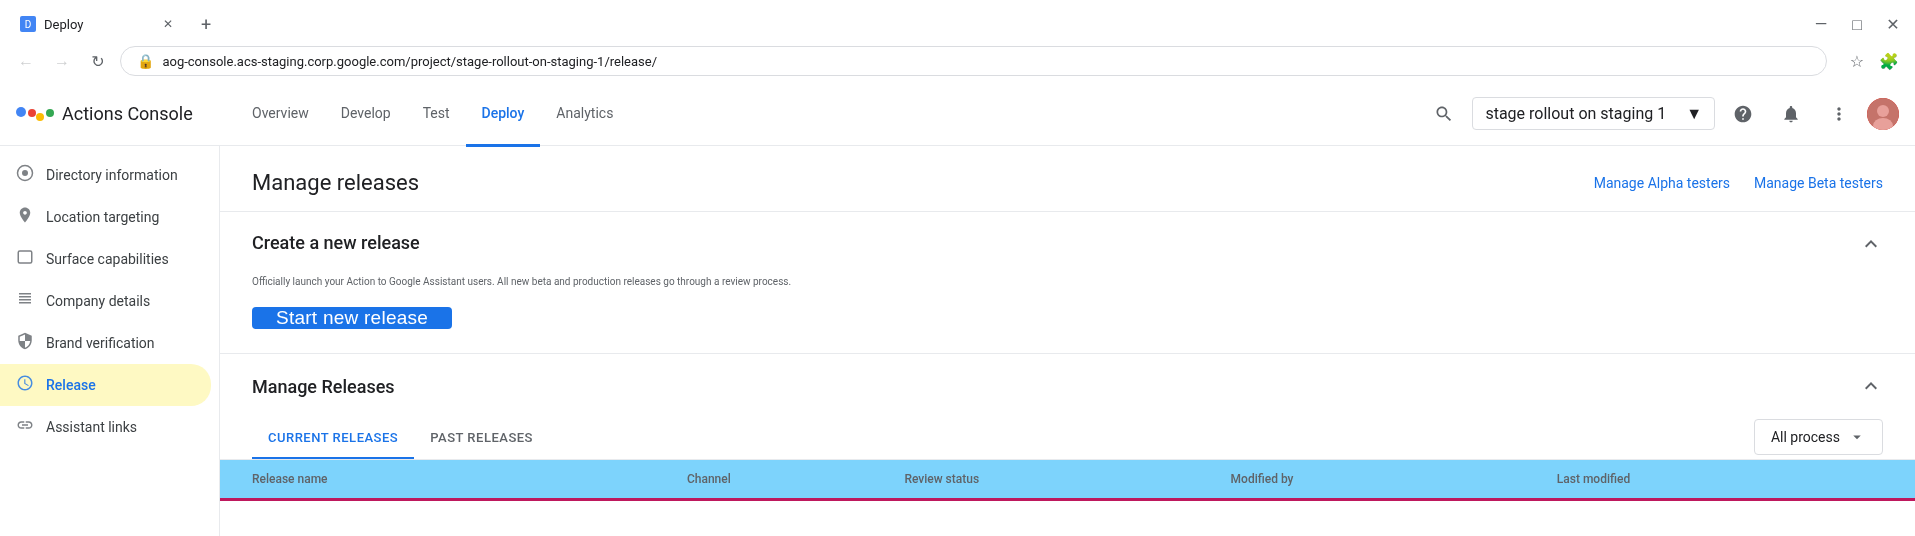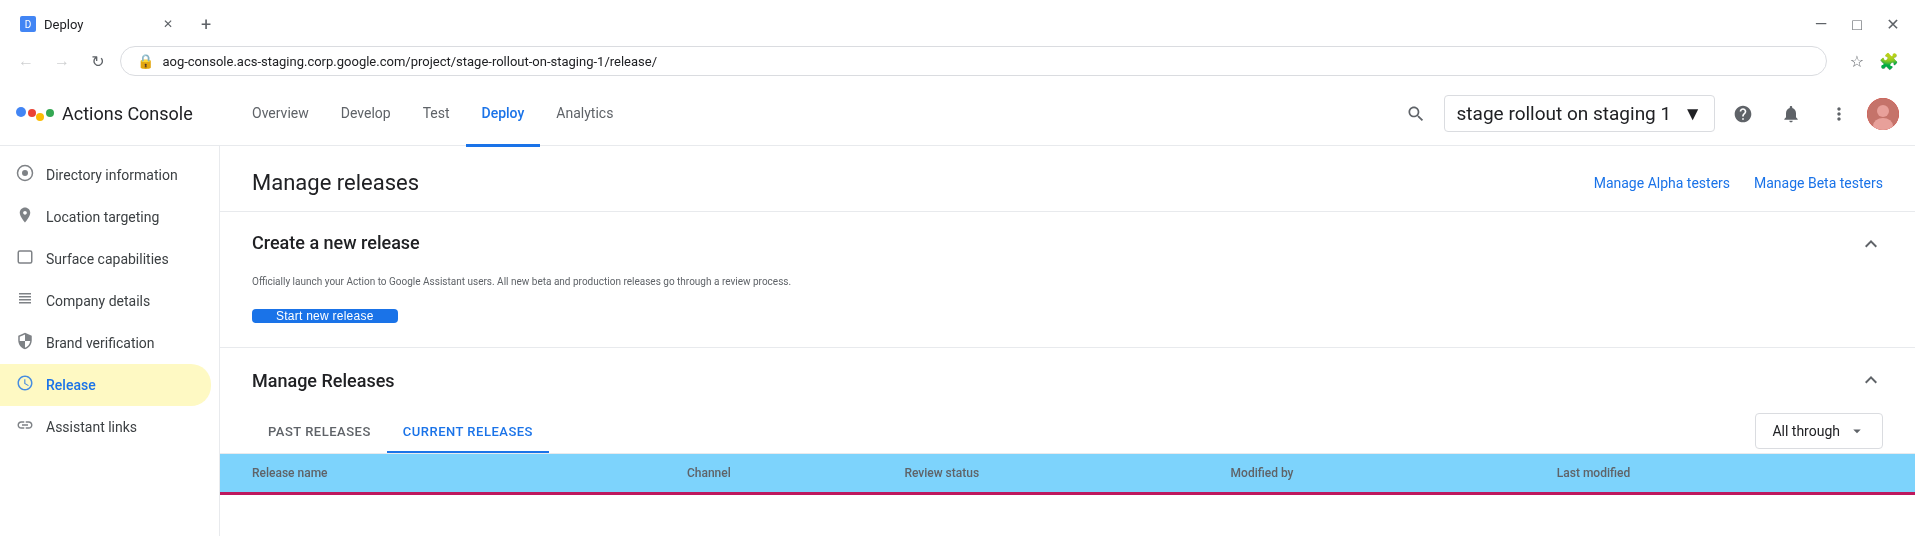--- a/index.html
+++ b/index.html
@@ -157,25 +157,25 @@
       width: 40px; height: 40px;
       border-radius: 50%;
       display: flex; align-items: center; justify-content: center;
       cursor: pointer;
       color: #5f6368;
       font-size: 20px;
     }
     .project-selector {
       display: flex;
       align-items: center;
-      gap: 12px;
+      gap: 20px;
       padding: 6px 12px;
       border-radius: 4px;
       cursor: pointer;
-      font-size: 19px;
+      font-size: 16px;
       color: #202124;
       border: 1px solid #dadce0;
     }
     .icon-btn {
       width: 40px; height: 40px;
       border-radius: 50%;
       display: flex; align-items: center; justify-content: center;
       cursor: pointer;
       color: #5f6368;
       font-size: 20px;
@@ -292,21 +292,21 @@
       display: flex; align-items: center;
     }
 
     
     .start-release-btn {
       background: #1a73e8;
       color: #fff;
       border: none;
       border-radius: 4px;
       padding: 0 24px;
-      font-size: 12px;
+      font-size: 19px;
       font-weight: 500;
       cursor: pointer;
       letter-spacing: 0.25px;
     }
 
     
     .manage-releases-section {
       padding: 0;
     }
     .manage-releases-header {
@@ -546,25 +546,25 @@
         <div class="manage-releases-header">
           <h2 class="section-title">Manage Releases</h2>
           <button class="chevron-btn">
             <svg width="24" height="24" viewBox="0 0 24 24" fill="#5f6368">
                 <path d="M7.41 15.41L12 10.83l4.59 4.58L18 14l-6-6-6 6z"></path>
               </svg>
           </button>
         </div>
         <div class="tabs-bar">
           <div class="tabs-left">
+            <div class="tab-btn active">CURRENT RELEASES</div>
             <div class="tab-btn">PAST RELEASES</div>
-            <div class="tab-btn active">CURRENT RELEASES</div>
           </div>
           <div class="channel-selector">
-            <span>All through</span>
+            <span>All process</span>
             <svg width="18" height="18" viewBox="0 0 24 24" fill="#5f6368">
                 <path d="M7 10l5 5 5-5z"></path>
               </svg>
           </div>
         </div>
         <div class="table-header">
           <div class="table-col-header">Release name</div>
           <div class="table-col-header">Channel</div>
           <div class="table-col-header">Review status</div>
           <div class="table-col-header">Modified by</div>

